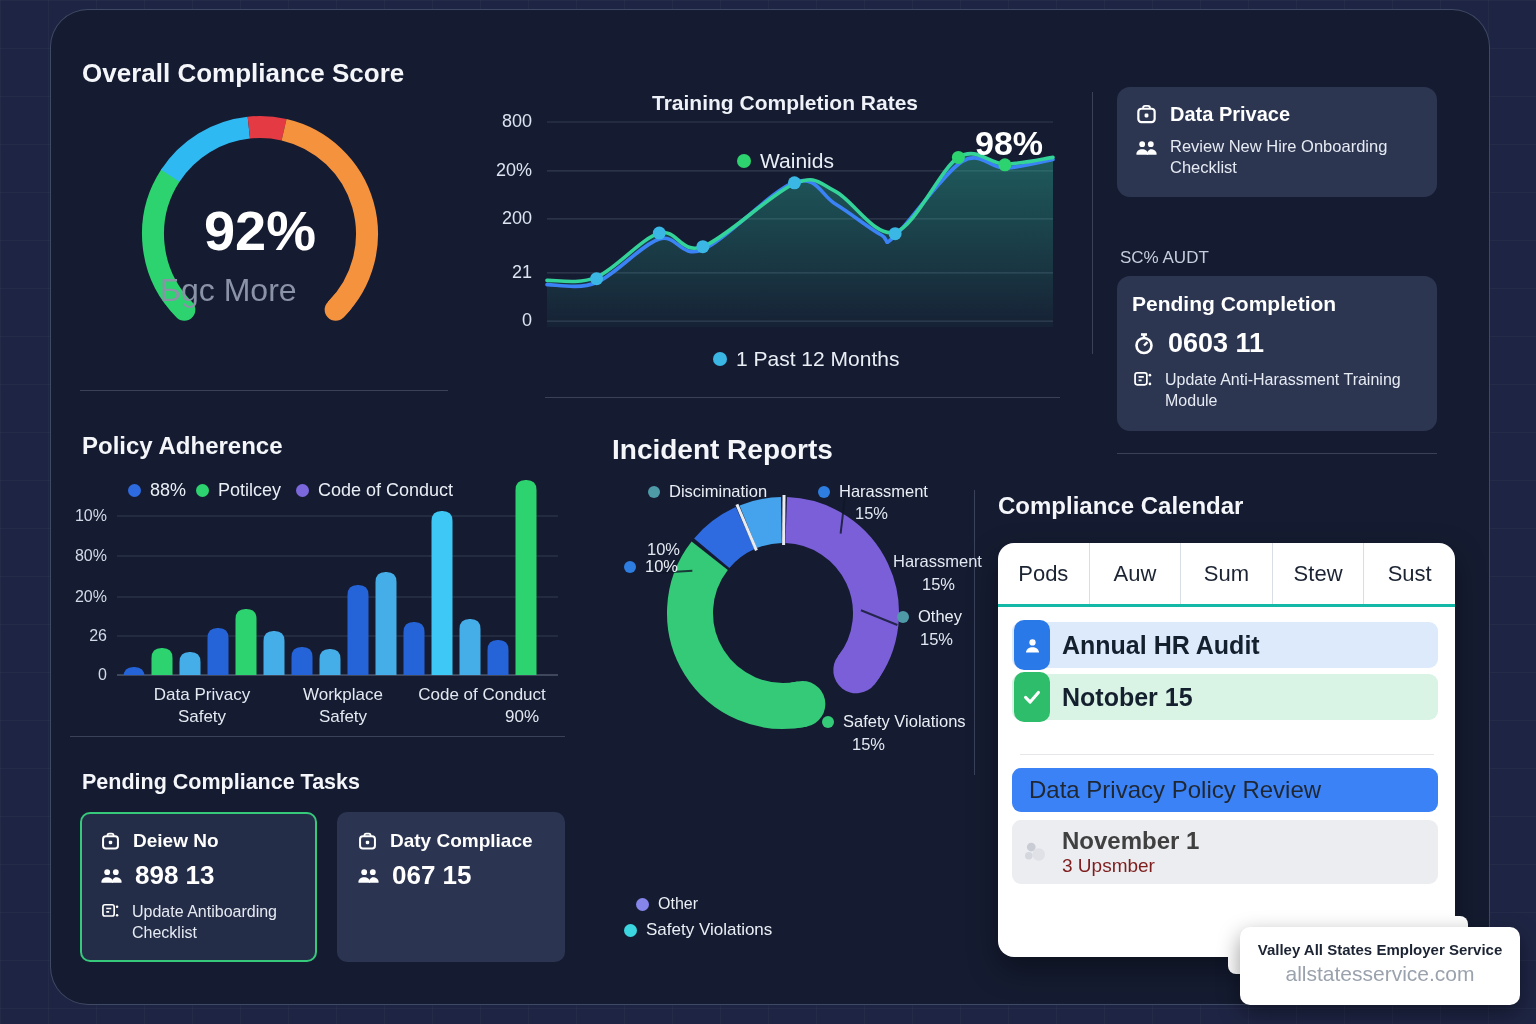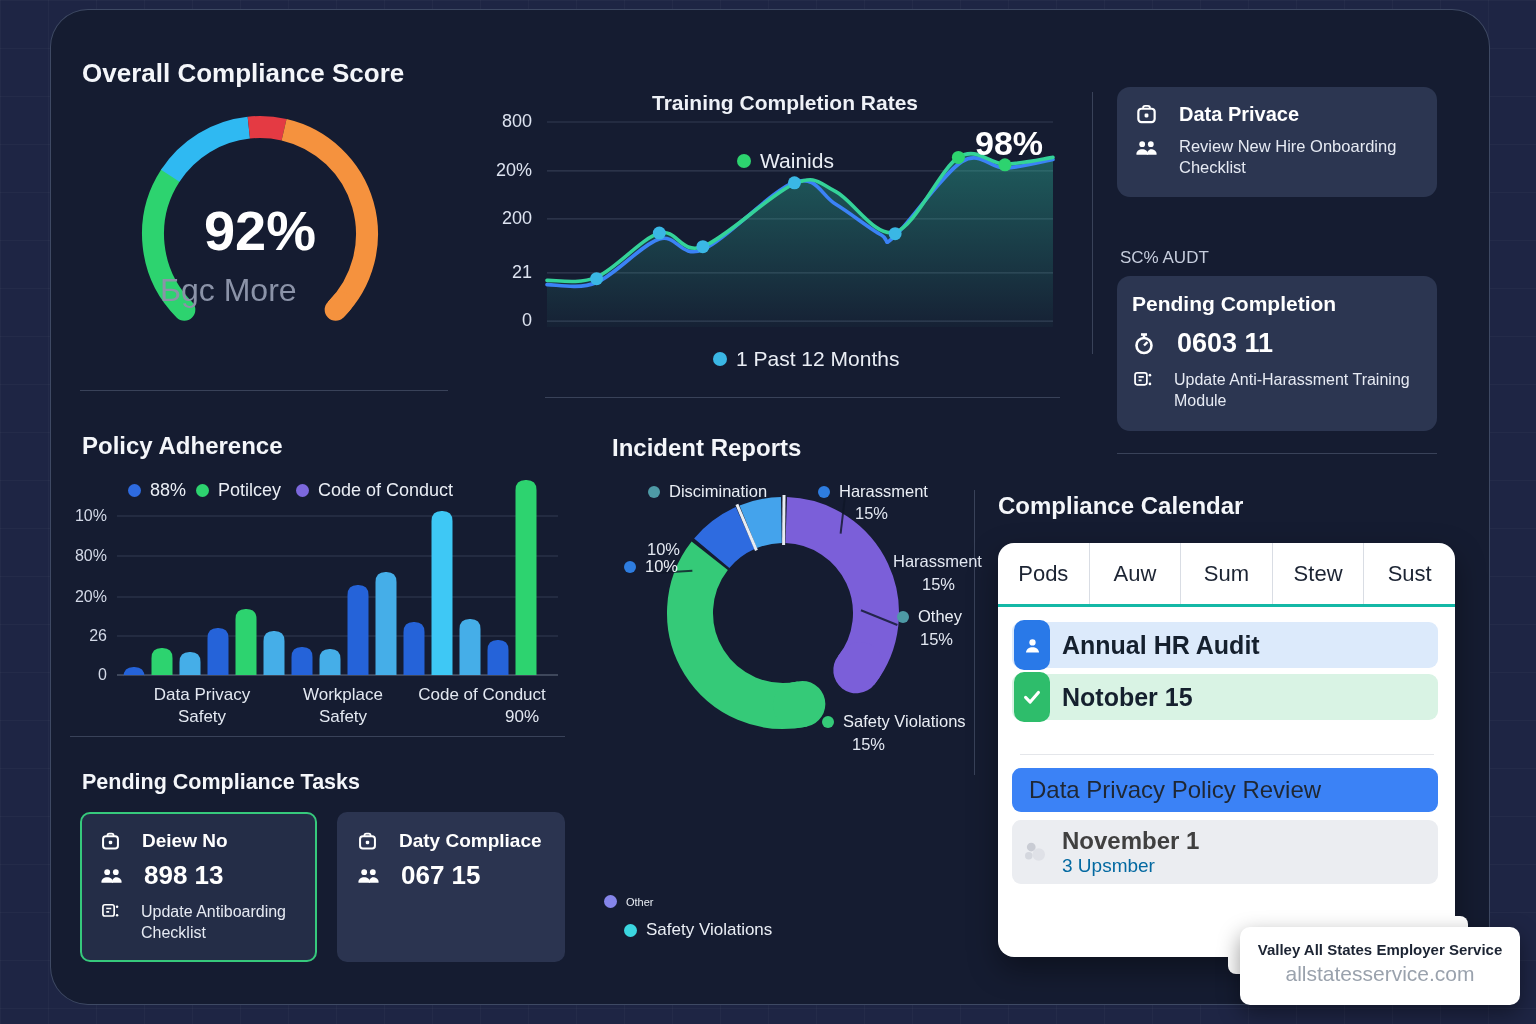--- a/index.html
+++ b/index.html
@@ -18,21 +18,21 @@
   .container {
     left:50px; top:9px; width:1440px; height:996px;
     background:#151c31; border:1px solid rgba(130,146,182,0.38);
     border-radius:38px;
   }
   .sec-title { font-weight:bold; color:#f4f6fa; }
   .divider-h { height:1px; background:rgba(150,165,195,0.28); }
   .divider-v { width:1px; background:rgba(150,165,195,0.28); }
   .dot { display:inline-block; border-radius:50%; }
   .card-dark { background:#2c3651; border-radius:13px; }
-  .icon-row { display:flex; align-items:flex-start; gap:21px; }
+  .icon-row { display:flex; align-items:flex-start; gap:12px; }
   .tick { color:#dde3f0; font-size:18px; text-align:right; }
   .tick-sm { color:#d3d9e7; font-size:16px; text-align:right; }
   .callout { font-size:16.5px; color:#e2e7f1; }
   .legend-item { display:flex; align-items:center; gap:9px; font-size:18px; color:#eaeef5; }
   svg { overflow:visible; display:block; }
   .cal-card {
     background:#ffffff; border-radius:16px;
     box-shadow:0 12px 30px rgba(0,0,0,0.38);
   }
   .cal-tabs { display:flex; height:64px; border-bottom:3px solid #14b8a6; }
@@ -197,21 +197,21 @@
 <div class="abs" style="left:268px; top:684px; width:150px; text-align:center; font-size:17px; line-height:22px; color:#e3e8f1;">
   <div>Workplace</div>
     <div>Safety</div>
 </div>
 <div class="abs" style="left:407px; top:684px; width:150px; text-align:center; font-size:17px; line-height:22px; color:#e3e8f1;">
   <div>Code of Conduct</div>
     <div style="text-align:right; padding-right:18px;">90%</div>
 </div>
 <div class="abs divider-h" style="left:70px; top:736px; width:495px;"></div>
 
-<div class="abs sec-title" style="left:612px; top:434px; font-size:24px;">Incident Reports</div>
+<div class="abs sec-title" style="left:612px; top:434px; font-size:28px;">Incident Reports</div>
 <svg class="abs" style="left:643px; top:473px;" width="280" height="280" viewBox="0 0 280 280">
     <path d="M 143.2456531933326 47.05665308722409 A 93 93 0 0 1 213.28500008542517 197.2565172052862" stroke="#7b5fd9" stroke-width="46" fill="none"></path>
     <path d="M 159.33578724605164 230.96772686824391 A 93 93 0 0 1 66.71499991457483 82.74348279471383" stroke="#35ca78" stroke-width="46" fill="none"></path>
     <path d="M 68.75786678993505 80.22075229915185 A 93 93 0 0 1 102.1734921939506 55.04027243923811" stroke="#2e6be0" stroke-width="46" fill="none"></path>
     <path d="M 105.16158681232017 53.77190152528878 A 93 93 0 0 1 138.37692620133262 47.014164350455616" stroke="#44a3ec" stroke-width="46" fill="none"></path>
     <path d="M 217.10049424761888 192.00494002277946 A 93 93 0 0 1 213.28500008542517 197.2565172052862" stroke="#7b5fd9" stroke-width="46" fill="none" stroke-linecap="round"></path>
     <path d="M 159.33578724605164 230.96772686824391 A 93 93 0 0 1 152.94309838928612 232.09493039296603" stroke="#35ca78" stroke-width="46" fill="none" stroke-linecap="round"></path>
     <line x1="140.59340441388943" y1="72.00258923163635" x2="141.0297311888081" y2="22.004493078427785" stroke="#e8ecf2" stroke-width="3"></line>
     <line x1="113.43028326272938" y1="77.40566996523407" x2="93.89372683826568" y2="31.380427292612055" stroke="#e8ecf2" stroke-width="3"></line>
     <line x1="197.60295472466237" y1="60.716334551255144" x2="201.9702462877376" y2="23.450917742621655" stroke="rgba(15,22,40,0.8)" stroke-width="2"></line>
@@ -238,21 +238,21 @@
 <div class="abs legend-item" style="left:822px; top:712px; font-size:16.5px;">
   <span class="dot" style="width: 12px; height: 12px; background: rgb(53, 202, 120);"></span>
   <span>Safety Violations</span>
 </div>
 <div class="abs callout" style="left:852px; top:735px;">15%</div>
 <div class="abs callout" style="left:647px; top:540px;">10%</div>
 <div class="abs legend-item" style="left:624px; top:557px; font-size:16.5px;">
   <span class="dot" style="width: 12px; height: 12px; background: rgb(46, 125, 224);"></span>
   <span>10%</span>
 </div>
-<div class="abs legend-item" style="left:604px; top:895px; font-size:11px;">
+<div class="abs legend-item" style="left:636px; top:895px; font-size:16px;">
   <span class="dot" style="width: 13px; height: 13px; background: rgb(133, 133, 234);"></span>
   <span>Other</span>
 </div>
 <div class="abs legend-item" style="left:624px; top:920px; font-size:17px;">
   <span class="dot" style="width: 13px; height: 13px; background: rgb(59, 214, 224);"></span>
   <span>Safety Violations</span>
 </div>
 <div class="abs divider-v" style="left:974px; top:490px; height:285px;"></div>
 
 <div class="abs sec-title" style="left:998px; top:492px; font-size:24px;">Compliance Calendar</div>
@@ -288,21 +288,21 @@
   <span style="font-size:24px; color:#1f2733; margin-left:17px;">Data Privacy Policy Review</span>
 </div>
 <div class="abs cal-pill" style="left: 1012px; top: 820px; width: 426px; height: 64px; background: rgb(235, 237, 241);">
   <svg viewBox="0 0 24 24" width="30" height="30" style="margin-left:8px;">
       <circle cx="9" cy="8" r="3.5" fill="#c9ccd4"></circle>
       <circle cx="15" cy="14" r="5" fill="#dfe1e7"></circle>
       <circle cx="7" cy="15" r="3" fill="#d4d7de"></circle>
     </svg>
   <span style="display:inline-block; margin-left:12px;">
     <span style="display:block; font-size:24px; font-weight:600; color:#404040;">November 1</span>
-    <span style="display:block; font-size:19px; color:#0369a1;">3 Upsmber</span>
+    <span style="display:block; font-size:19px; color:#7f1d1d;">3 Upsmber</span>
   </span>
 </div>
 
 <div class="abs sec-title" style="left:82px; top:770px; font-size:21.5px;">Pending Compliance Tasks</div>
 <div class="abs task-card" style="left: 80px; top: 812px; width: 237px; height: 150px; padding: 16px 18px; background: rgb(36, 45, 71); border-color: rgb(54, 201, 124);">
   <div class="icon-row" style="align-items:center;">
     <svg viewBox="0 0 24 24" width="21" height="21">
         <path d="M8.5 6V5a2 2 0 0 1 2-2h3a2 2 0 0 1 2 2v1" fill="none" stroke="#fff" stroke-width="2"></path>
         <rect x="3.5" y="6" width="17" height="14" rx="3.2" fill="none" stroke="#fff" stroke-width="2.3"></rect>
         <rect x="10" y="11" width="4" height="4" rx="1.2" fill="#fff"></rect>

